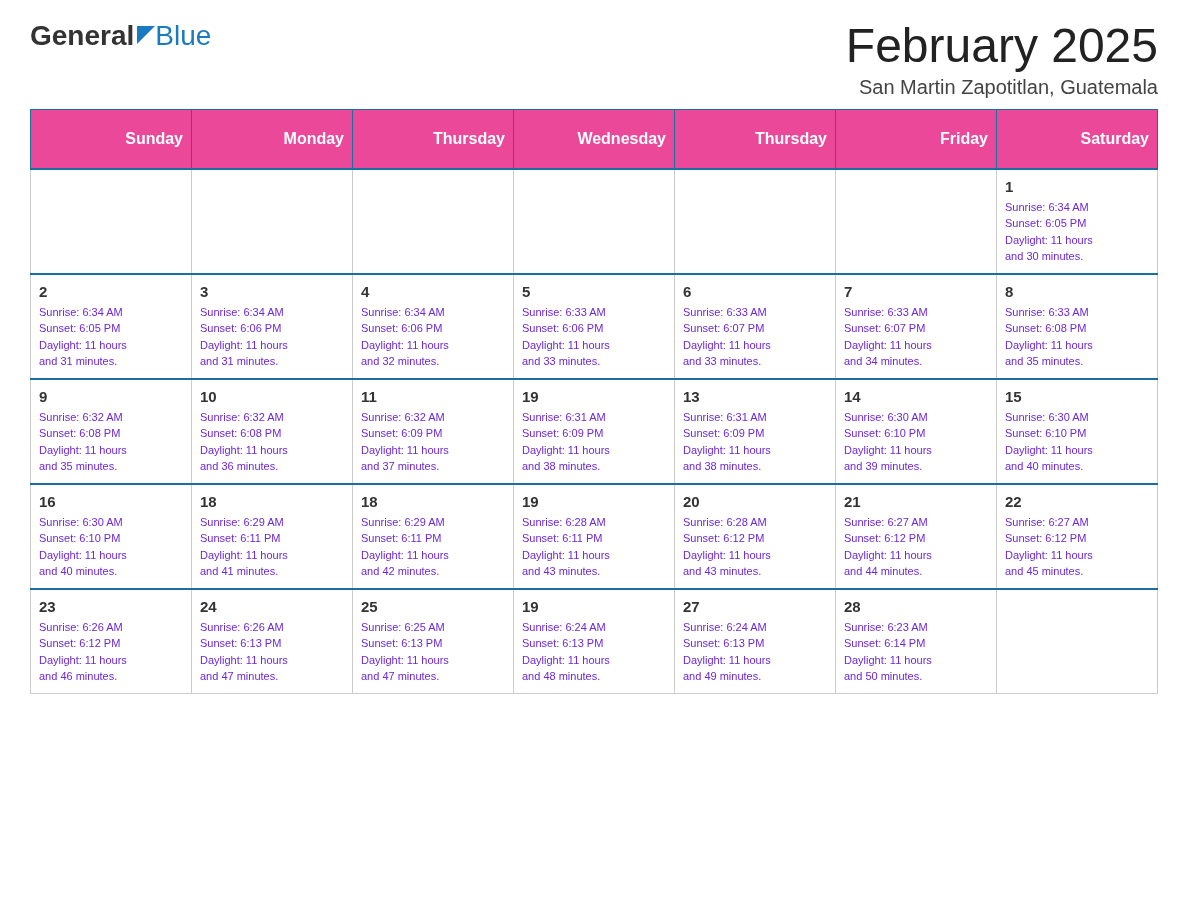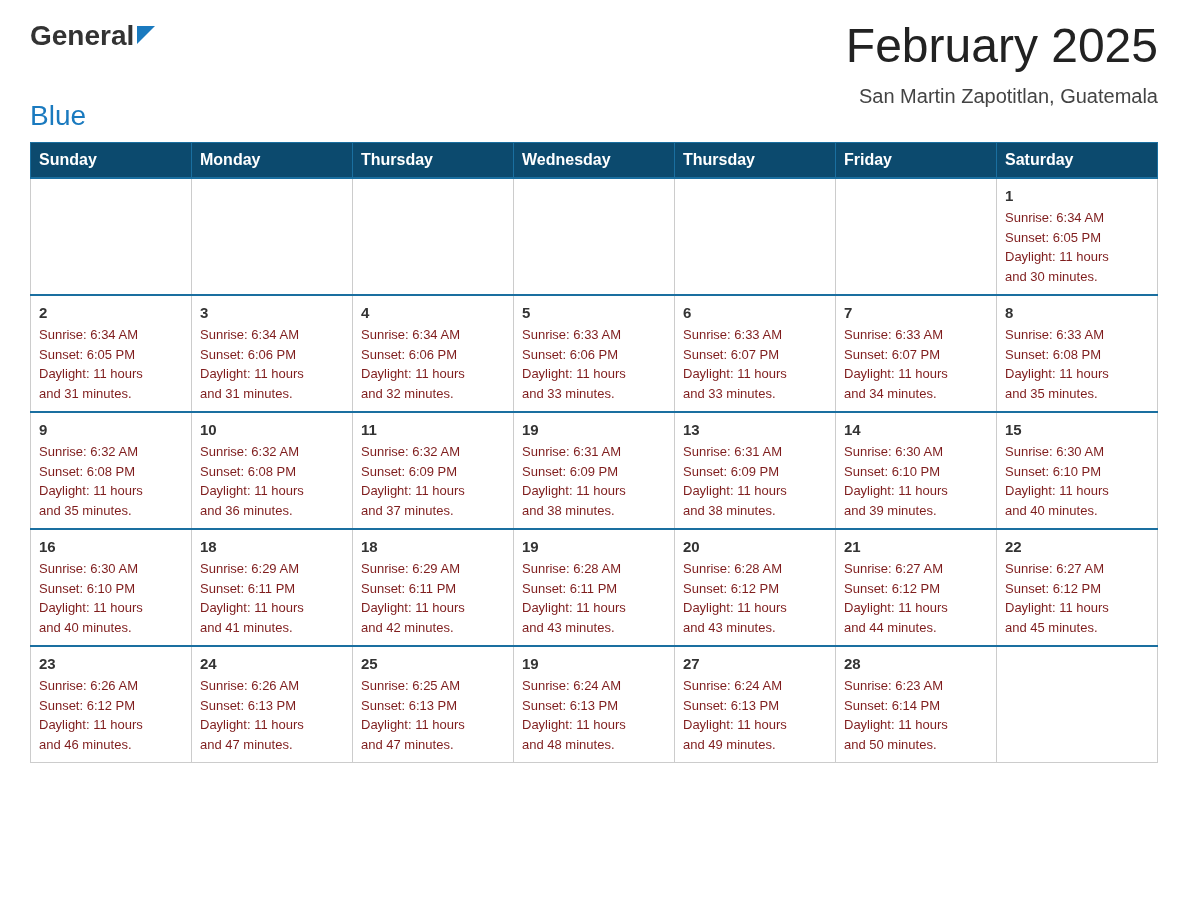--- a/index.html
+++ b/index.html
@@ -12,49 +12,47 @@
       padding: 20px 30px;
     }
     .header {
       display: flex;
       justify-content: space-between;
       align-items: flex-start;
       margin-bottom: 10px;
     }
     .logo {
       display: flex;
-      flex-direction: column;
       align-items: flex-start;
-      gap: 48px;
     }
     .logo-line1 { display: flex; align-items: center; }
     .title-section { text-align: right; }
     .calendar-title {
       font-size: 48px;
       font-weight: normal;
       color: #222;
       line-height: 1.1;
     }
     .calendar-subtitle {
       font-size: 20px;
       color: #444;
-      margin-top: 12px;
+      margin-top: 3px;
     }
     .calendar {
       width: 100%;
       border-collapse: collapse;
       margin-top: 10px;
     }
     .calendar thead tr th {
-      background-color: #0c4a6e;
+      background-color: #ec4899;
       color: #fff;
-      padding: 8px 8px;
+      padding: 20px 8px;
       font-size: 16px;
       font-weight: bold;
-      text-align: left;
+      text-align: right;
       border: 1px solid #1a6fa0;
     }
     .calendar tbody tr td {
       vertical-align: top;
       padding: 8px;
       border: 1px solid #ccc;
       width: calc(100% / 7);
       min-height: 120px;
       font-size: 13px;
       color: #333;
@@ -62,23 +60,23 @@
     .calendar tbody tr {
       border-top: 2px solid #1a6fa0;
     }
     .day-number {
       font-size: 15px;
       font-weight: bold;
       margin-bottom: 4px;
       display: block;
     }
     .day-info {
-      font-size: 13px;
+      font-size: 11px;
       line-height: 1.5;
-      color: #7f1d1d;
+      color: #6d28d9;
     }
     .empty-cell { background: #fff; }
   </style>
 </head>
 <body>
 
 <div class="header">
   <div class="logo">
     <div class="logo-line1">
       <span style="font-size:28px;font-weight:bold;color:#333;">General</span>

